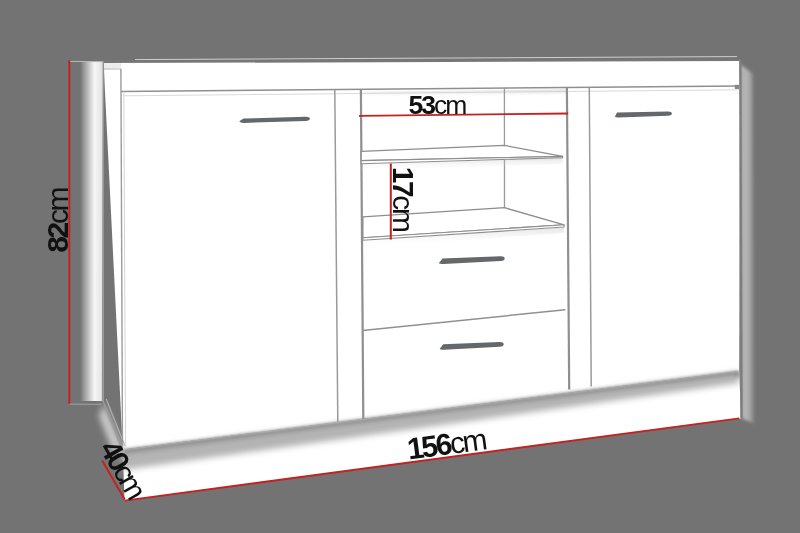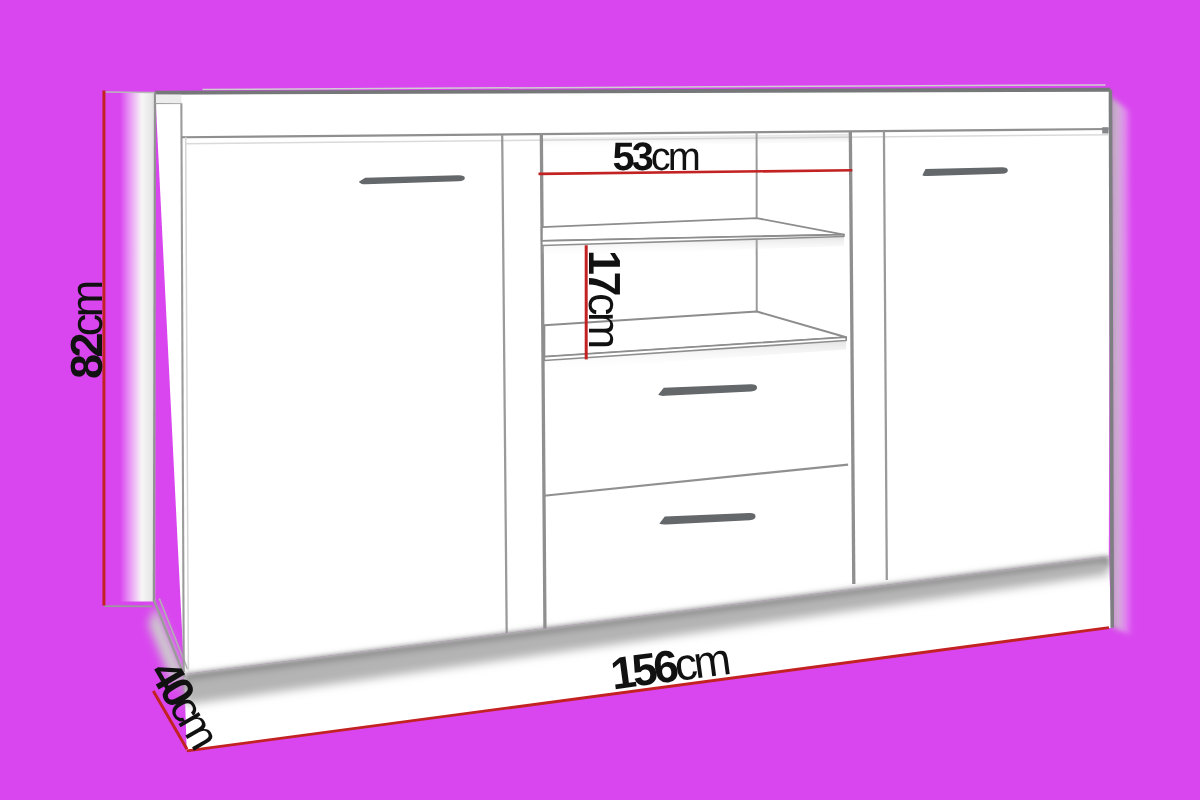--- a/index.html
+++ b/index.html
@@ -1,16 +1,16 @@
 <!DOCTYPE html>
 <html><head>
 <meta charset="utf-8">
 <style>
   html,body{margin:0;padding:0;background:#ffffff;}
-  .wrap{width:800px;height:533px;position:relative;overflow:hidden;background:#d946ef;}
+  .wrap{width:800px;height:533px;position:relative;overflow:hidden;background:#737373;}
   text{font-family:"Liberation Sans", sans-serif;fill:#111111;}
   .num{font-weight:bold;}
 </style>
 </head>
 <body>
 <div class="wrap">
 <svg width="800" height="533" viewBox="0 0 800 533">
   <defs>
     <linearGradient id="gl" x1="0" y1="0" x2="1" y2="0">
       <stop offset="0" stop-color="#ffffff" stop-opacity="0"></stop>

